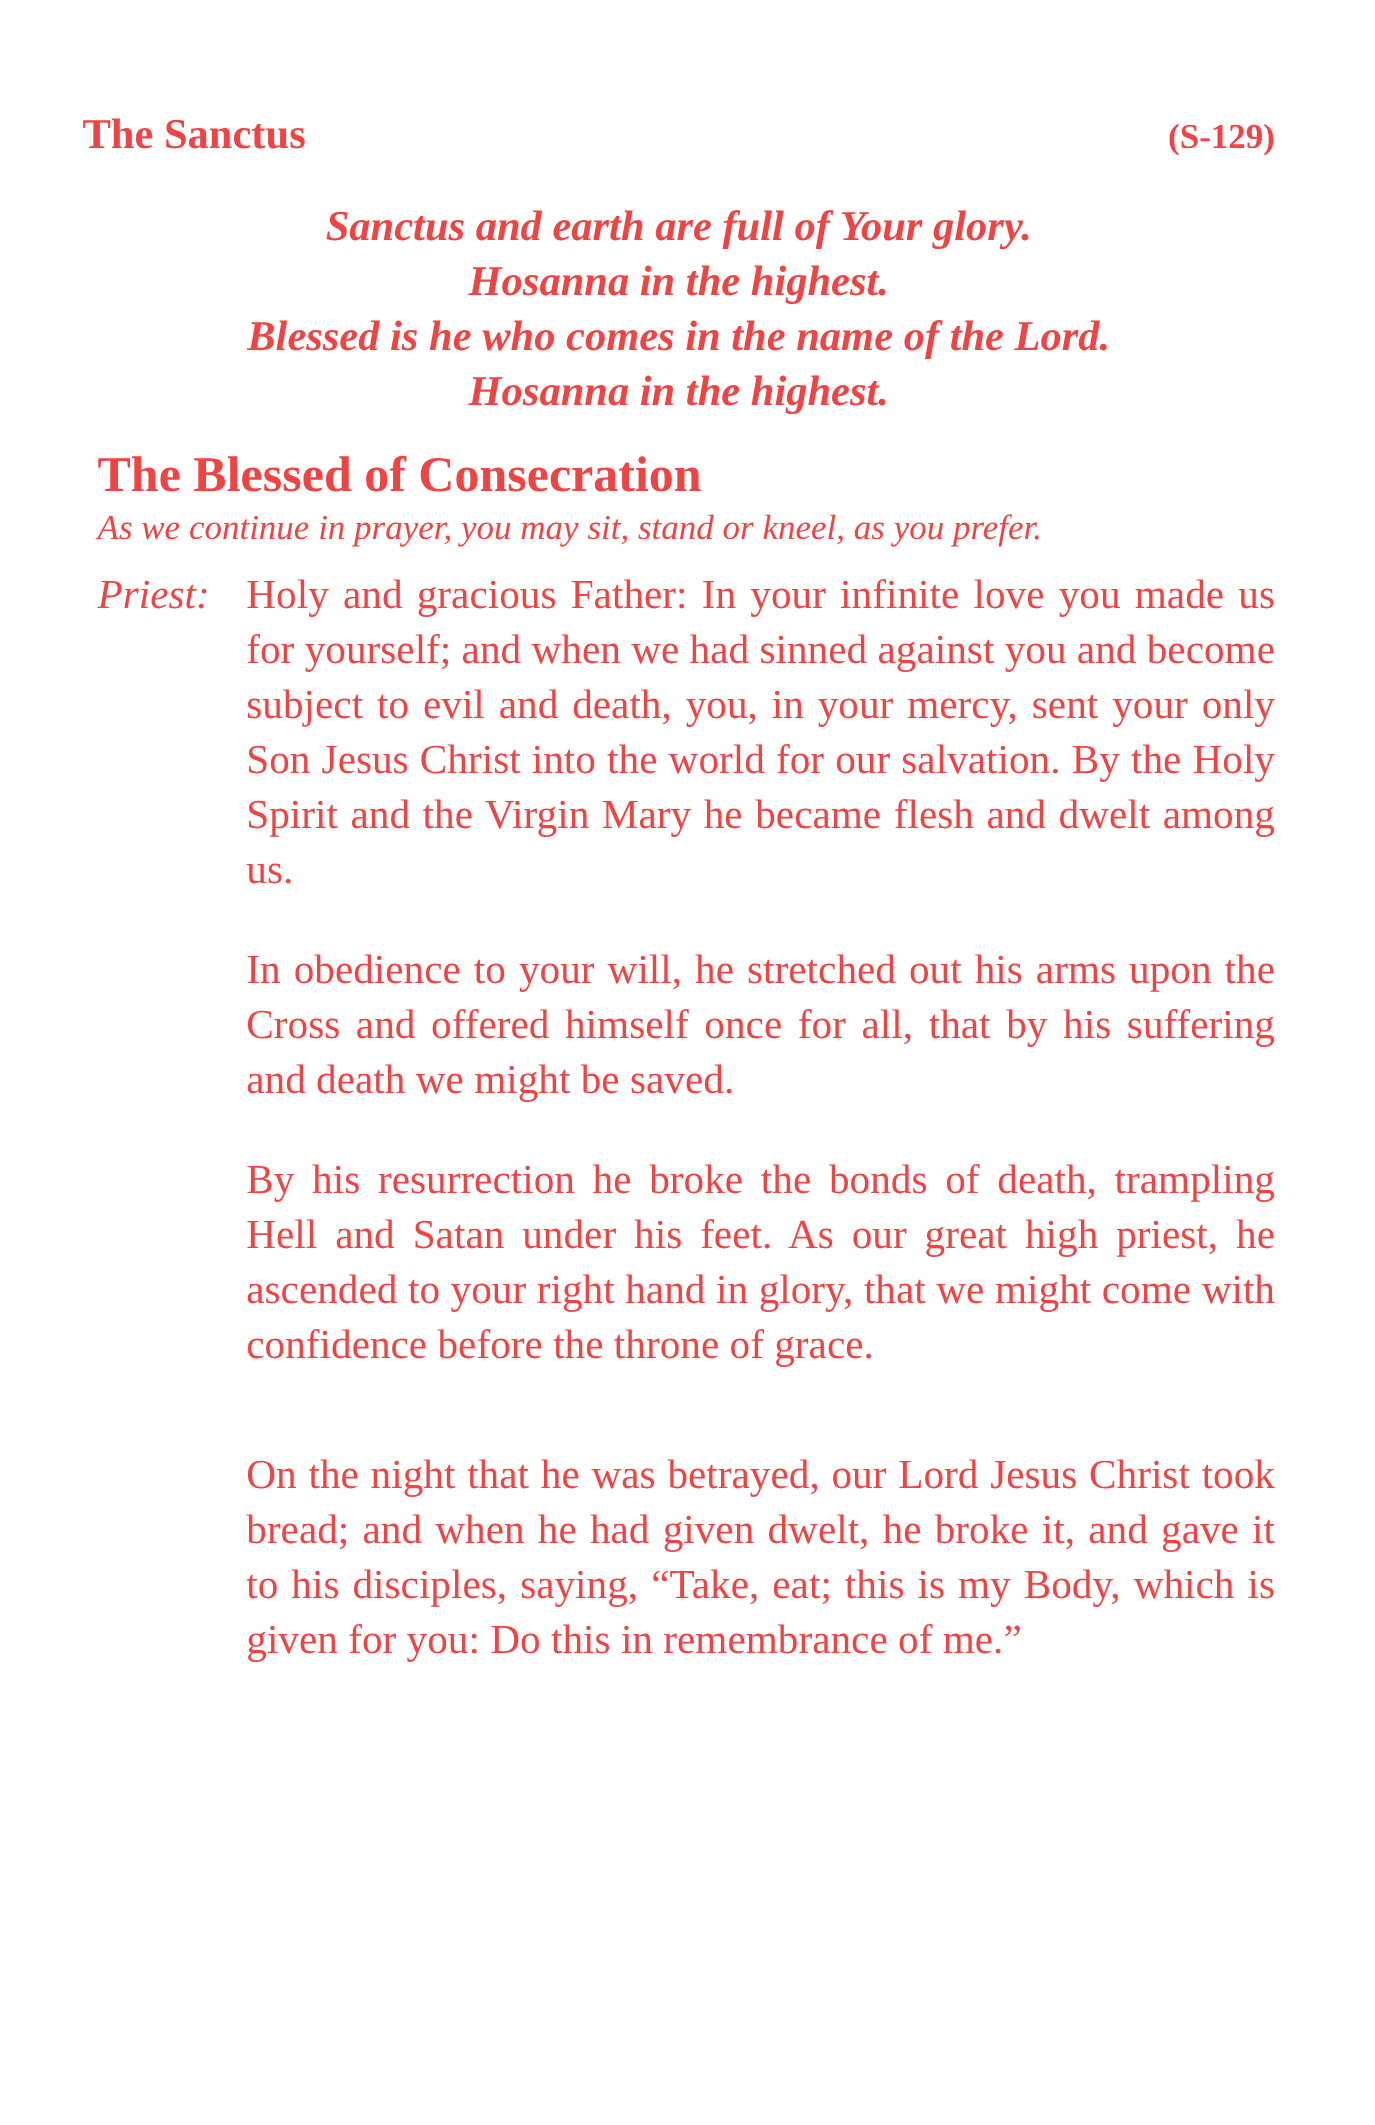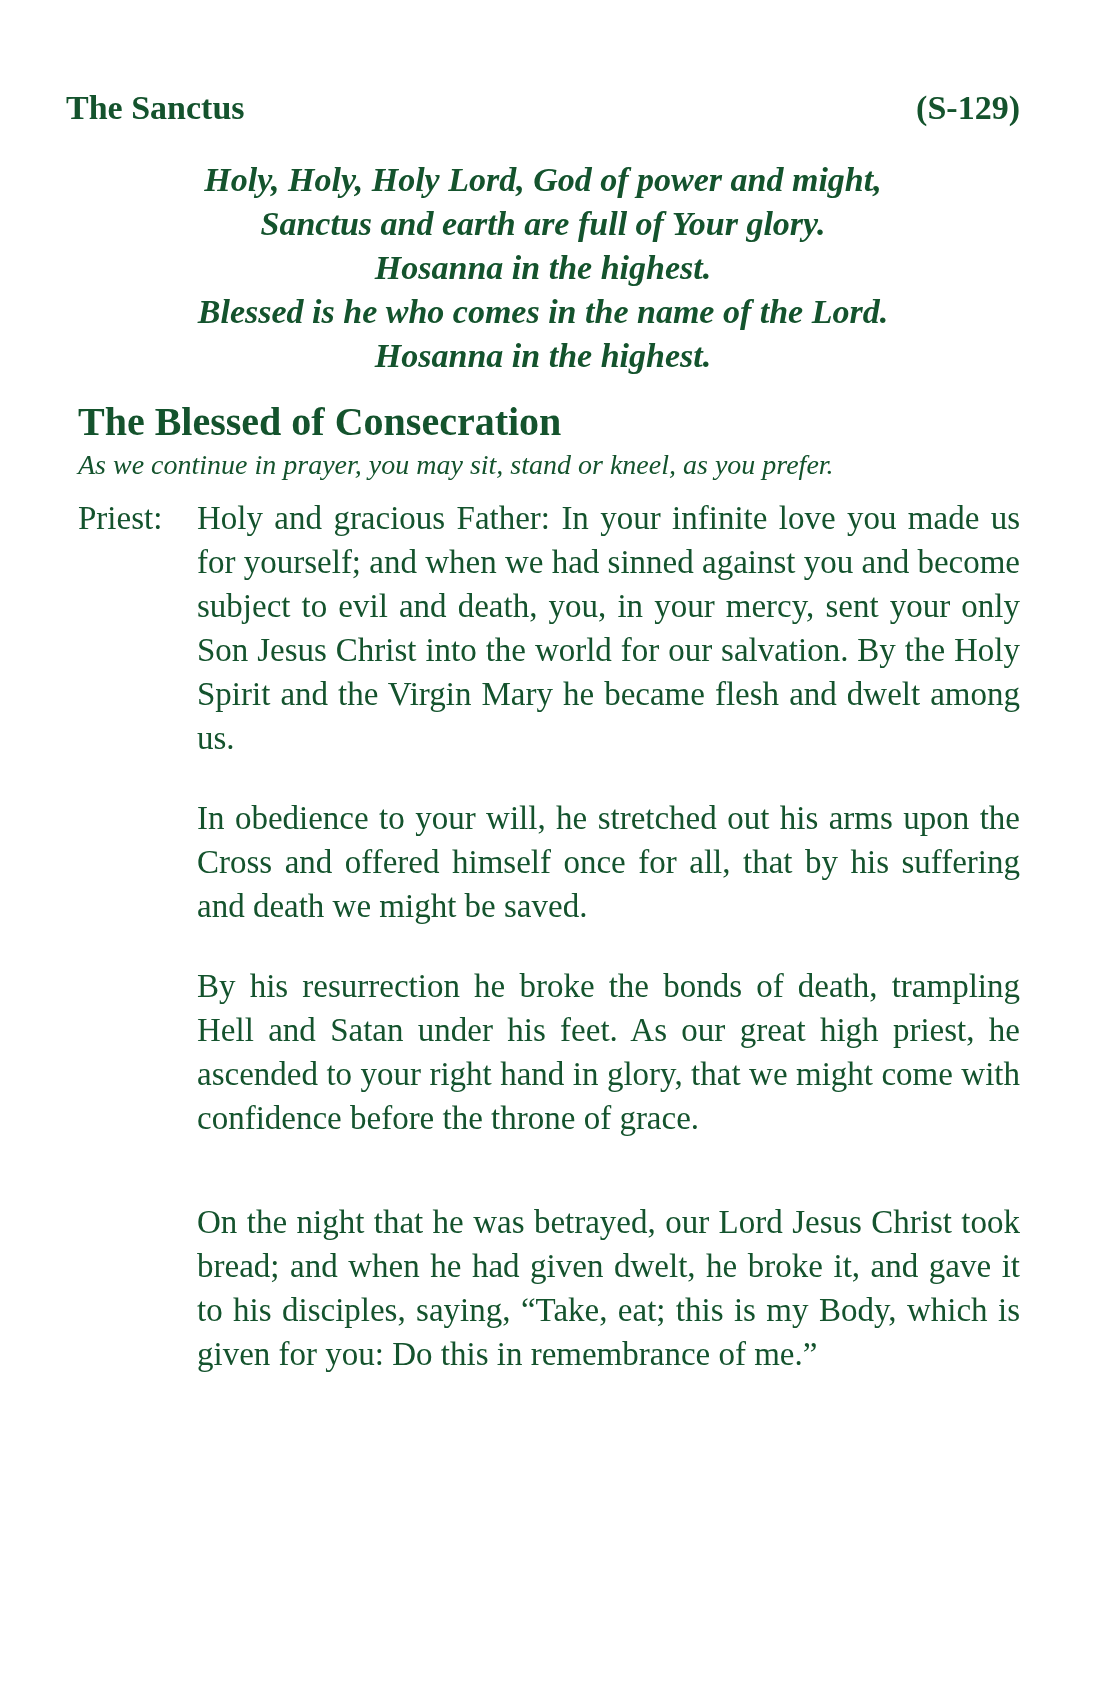--- a/index.html
+++ b/index.html
@@ -5,39 +5,39 @@
   html, body {
     margin: 0;
     padding: 0;
     background: #ffffff;
   }
   .page {
     position: relative;
     width: 1100px;
     height: 1700px;
     background: #ffffff;
-    color: #14532d;
+    color: #ef4444;
     font-family: "Liberation Serif", serif;
     overflow: hidden;
   }
   
   .doc-header {
     display: flex;
     justify-content: space-between;
     align-items: baseline;
     margin: 86px 80px 0 66px;
   }
   .doc-title {
     font-size: 34px;
     font-weight: bold;
     margin: 0;
     line-height: 44px;
   }
   .doc-ref {
-    font-size: 34px;
+    font-size: 28px;
     font-weight: bold;
     line-height: 44px;
   }
   
   .sanctus {
     margin: 28px 80px 0 66px;
     text-align: center;
     font-size: 34px;
     font-weight: bold;
     font-style: italic;
@@ -67,40 +67,40 @@
     display: grid;
     grid-template-columns: 131px 823px;
     margin-bottom: 36px;
   }
   .prayer-row.last {
     margin-top: 60px;
     margin-bottom: 0;
   }
   .speaker {
     padding-left: 12px;
+    font-style: italic;
   }
   .prayer-text {
     margin: 0;
     text-align: justify;
     text-justify: inter-word;
     font-family: Liberation Serif, serif;
   }
 </style>
 </head>
 <body>
 
 <div class="page">
 
   <header class="doc-header">
     <h1 class="doc-title">The Sanctus</h1>
     <div class="doc-ref">(S-129)</div>
   </header>
 
   <section class="sanctus">
-    <div class="sanctus-line">Holy, Holy, Holy Lord, God of power and might,</div>
     <div class="sanctus-line">Sanctus and earth are full of Your glory.</div>
     <div class="sanctus-line">Hosanna in the highest.</div>
     <div class="sanctus-line">Blessed is he who comes in the name of the Lord.</div>
     <div class="sanctus-line">Hosanna in the highest.</div>
   </section>
 
   <section>
     <h2 class="section-heading">The Blessed of Consecration</h2>
     <p class="rubric">As we continue in prayer, you may sit, stand or kneel, as you prefer.</p>
 

